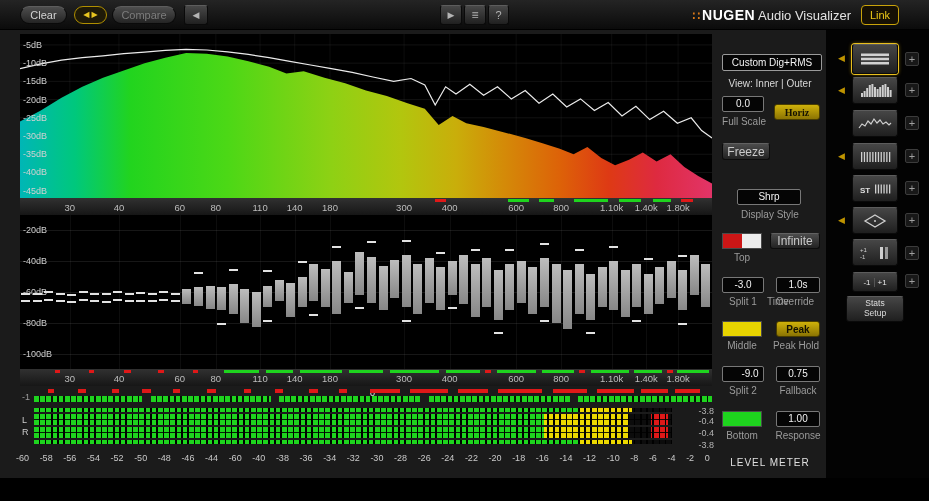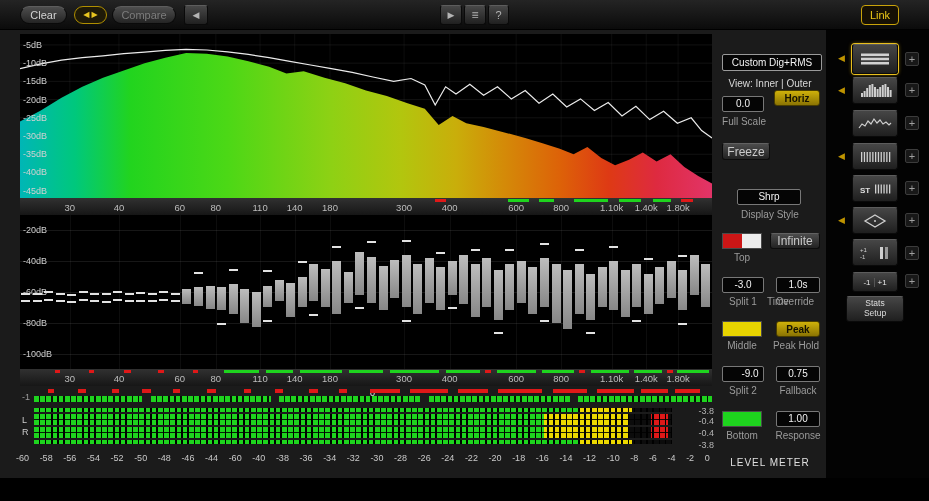--- a/index.html
+++ b/index.html
@@ -82,20 +82,21 @@
     <button class="sqbtn" style="left:184px;width:24px">
         <span class="glyph">◀</span>
       </button>
     <button class="sqbtn" style="left:440px;width:22px">
         <span class="glyph">▶</span>
       </button>
     <button class="sqbtn" style="left:464px;width:22px">
         <span class="glyph list">≡</span>
       </button>
     <button class="sqbtn" style="left:488px;width:21px">?</button>
+    <div class="brand"><span class="dots">∷</span><span class="nugen">NUGEN</span> <span class="product">Audio Visualizer</span></div>
     <button class="linkbtn">Link</button>
   </div>
 
   <div class="panel" id="panel1"><svg width="692" height="164">
         <defs>
           <linearGradient id="gspec" x1="0" y1="0" x2="1" y2="0">
             <stop offset="0%" stop-color="#00b6b6"></stop>
             <stop offset="8%" stop-color="#00c87c"></stop>
             <stop offset="16%" stop-color="#22d41e"></stop>
             <stop offset="30%" stop-color="#4cd816"></stop>
@@ -409,21 +410,21 @@
       <span>-6</span>
       <span>-4</span>
       <span>-2</span>
       <span>0</span>
     </div>
 
   <div>
     <div class="field" style="left:722px;top:54px;width:100px;height:17px;line-height:15px;border-color:#9a9a9a;">Custom Dig+RMS</div>
     <div class="clbl" style="left:714px;top:78px;width:112px;color:#d8d8d8;">View: Inner | Outer</div>
     <div class="field" style="left:722px;top:96px;width:42px;height:16px;">0.0</div>
-    <button class="obtn" style="left:774px;top:90px;width:46px;height:16px;">Horiz</button>
+    <button class="obtn" style="left:774px;top:104px;width:46px;height:16px;font-family:Liberation Serif, serif;">Horiz</button>
     <div class="clbl" style="left:718px;top:116px;width:52px;">Full Scale</div>
     <button class="gbtn" style="left:722px;top:143px;width:48px;height:17px;">Freeze</button>
     <div class="field" style="left:737px;top:189px;width:64px;height:16px;">Shrp</div>
     <div class="clbl" style="left:714px;top:209px;width:112px;">Display Style</div>
     <div class="swatch" style="left:722px;top:233px;width:40px;height:16px;background:linear-gradient(90deg,#cc1616 0 50%,#ececec 50% 100%);"></div>
     <button class="gbtn" style="left:770px;top:233px;width:50px;height:16px;">Infinite</button>
     <div class="clbl" style="left:722px;top:252px;width:40px;">Top</div>
     <div class="clbl" style="left:766px;top:252px;width:58px;margin-top:44px;">Override</div>
     <div class="field" style="left:722px;top:277px;width:42px;height:16px;">-3.0</div>
     <div class="field" style="left:776px;top:277px;width:44px;height:16px;">1.0s</div>

